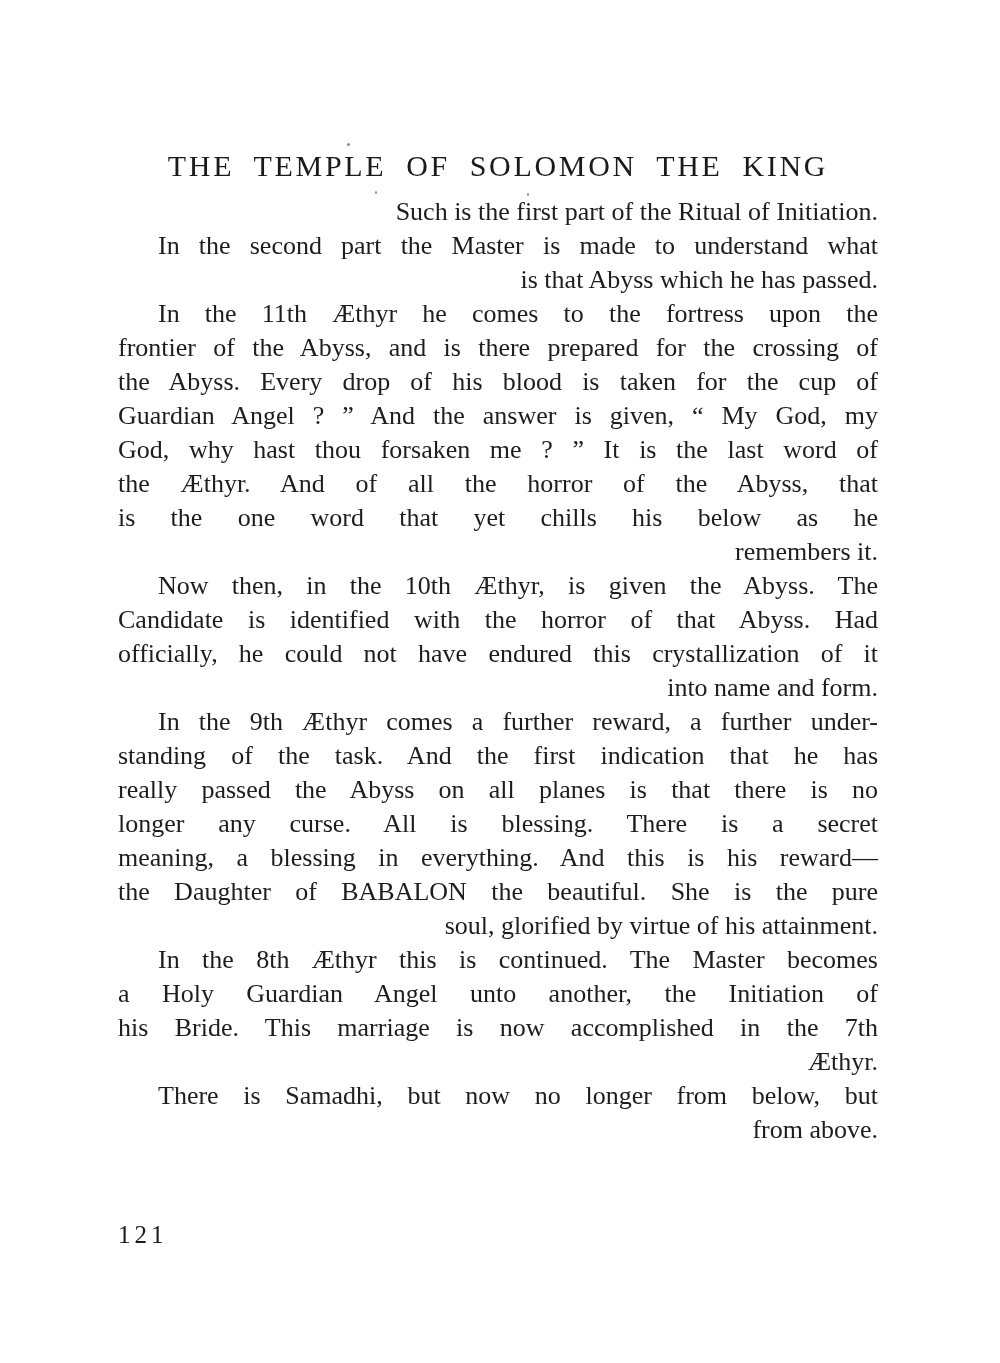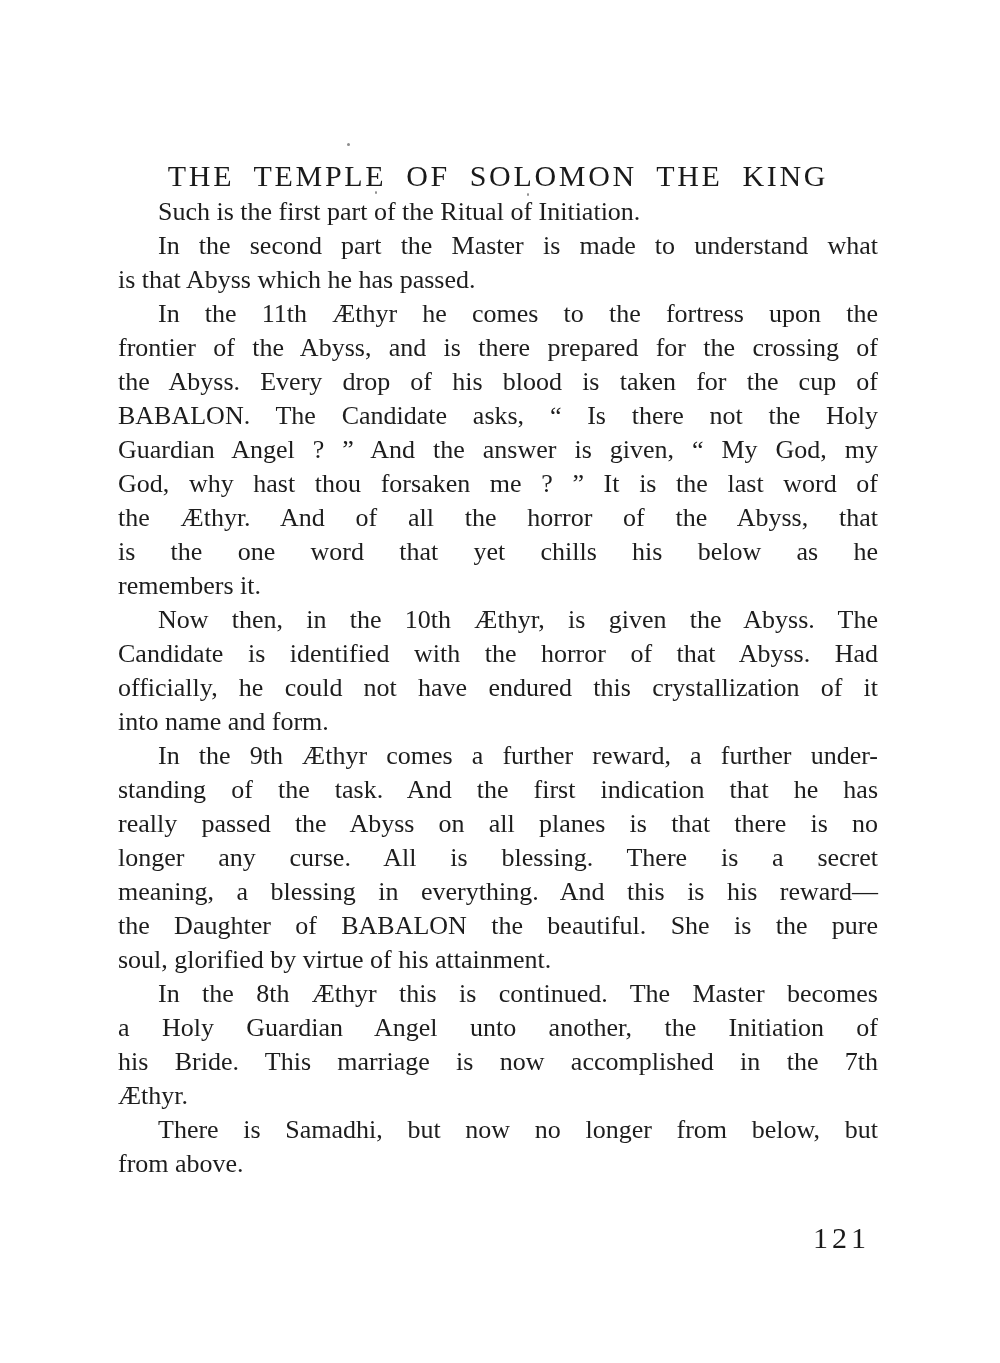--- a/index.html
+++ b/index.html
@@ -12,58 +12,57 @@
     width: 1000px;
     height: 1363px;
     margin: 0 auto;
     background: #ffffff;
     overflow: hidden;
     font-family: "Liberation Serif", "DejaVu Serif", serif;
     color: #1d1d1d;
   }
   .title {
     position: absolute;
-    top: 160px;
+    top: 150px;
     left: 118px;
     width: 760px;
     margin: 0;
     font-size: 30px;
     line-height: 32px;
     font-weight: normal;
     text-align: center;
     letter-spacing: 0.09em;
     word-spacing: 0.32em;
     color: #1a1a1a;
   }
   .body-text {
     position: absolute;
     top: 195px;
     left: 118px;
     width: 760px;
     font-size: 26px;
     line-height: 34px;
   }
   .line {
-    text-align: left;
+    text-align: right;
   }
   .line.just {
     text-align: justify;
     text-align-last: justify;
     text-justify: inter-word;
   }
   .line.indent {
     text-indent: 40px;
   }
   .page-number {
     position: absolute;
     top: 1221px;
     left: 118px;
     width: 752px;
-    text-align: right;
-    font-size: 30px;
+    font-size: 25px;
     letter-spacing: 4px;
     color: #1a1a1a;
   }
   .scan-speck {
     position: absolute;
     background: #8c8c8c;
     border-radius: 50%;
   }
   .speck-1 { left: 347px; top: 143px; width: 3px; height: 3px; }
   .speck-2 { left: 375px; top: 191px; width: 2px; height: 3px; }
@@ -79,21 +78,20 @@
 
   <h1 class="title">THE TEMPLE OF SOLOMON THE KING</h1>
 
   <div class="body-text" id="body-text">
       <div class="line indent">Such is the first part of the Ritual of Initiation.</div>
       <div class="line indent just">In the second part the Master is made to understand what</div>
       <div class="line">is that Abyss which he has passed.</div>
       <div class="line indent just">In the 11th Æthyr he comes to the fortress upon the</div>
       <div class="line just">frontier of the Abyss, and is there prepared for the crossing of</div>
       <div class="line just">the Abyss.  Every drop of his blood is taken for the cup of</div>
-      <div class="line just">BABALON.  The Candidate asks, “ Is there not the Holy</div>
       <div class="line just">Guardian Angel ? ”  And the answer is given, “ My God, my</div>
       <div class="line just">God, why hast thou forsaken me ? ”  It is the last word of</div>
       <div class="line just">the Æthyr.  And of all the horror of the Abyss, that</div>
       <div class="line just">is the one word that yet chills his below as he</div>
       <div class="line">remembers it.</div>
       <div class="line indent just">Now then, in the 10th Æthyr, is given the Abyss.  The</div>
       <div class="line just">Candidate is identified with the horror of that Abyss.  Had</div>
       <div class="line just">officially, he could not have endured this crystallization of it</div>
       <div class="line">into name and form.</div>
       <div class="line indent just">In the 9th Æthyr comes a further reward, a further under-</div>

